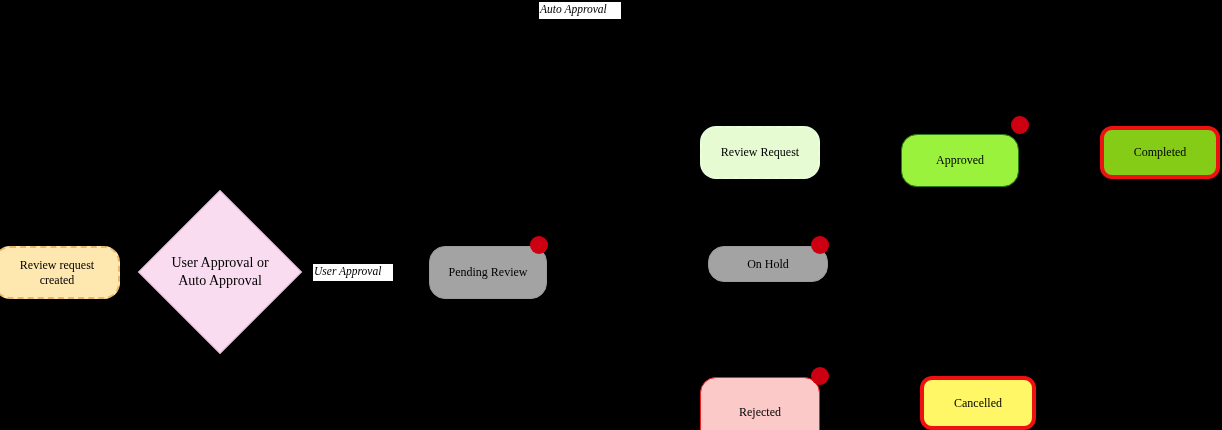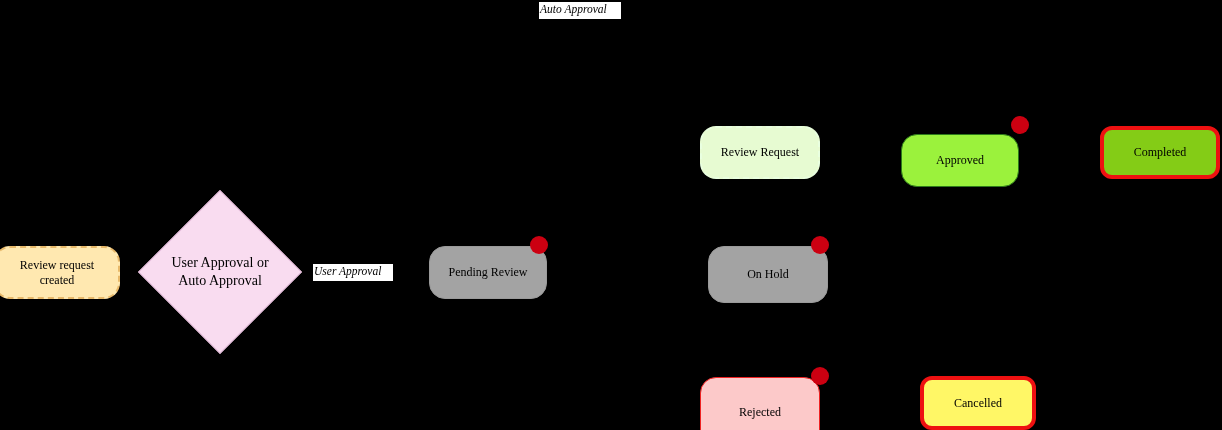--- a/index.html
+++ b/index.html
@@ -141,21 +141,21 @@
     </div>
   </div>
 
   <div class="edge-label" style="left:313px; top:264px; width:78px; height:15px;">User Approval</div>
 
   <div class="node node--process" style="left:421px; top:246px; width:118px; height:53px;">Pending Review</div>
   <div class="badge" style="left:530px; top:236px;"></div>
 
   <div class="node node--dashgreen" style="left:700px; top:126px; width:120px; height:53px;">Review Request</div>
 
-  <div class="node node--process" style="left:700px; top:246px; width:120px; height:57px;">On Hold</div>
+  <div class="node node--process" style="left:700px; top:246px; width:120px; height:36px;">On Hold</div>
   <div class="badge" style="left:811px; top:236px;"></div>
 
   <div class="node node--rejected" style="left:700px; top:377px; width:120px; height:71px;">Rejected</div>
   <div class="badge" style="left:811px; top:367px;"></div>
 
   <div class="node node--green" style="left:901px; top:126px; width:118px; height:53px;margin-top:8px;">Approved</div>
   <div class="badge" style="left:1011px; top:116px;"></div>
 
   <div class="node node--cancelled" style="left:920px; top:376px; width:116px; height:54px;">Cancelled</div>
 

